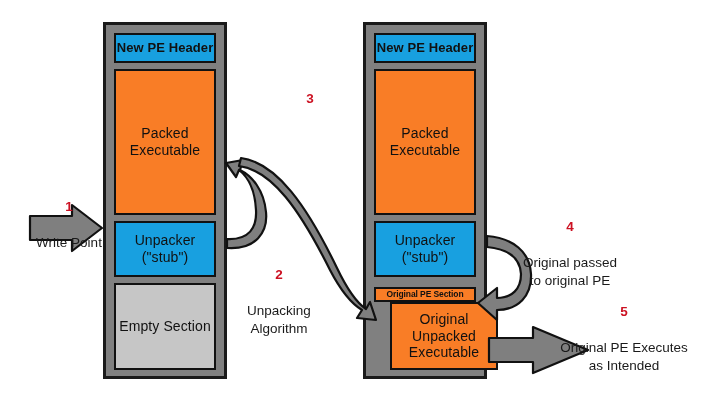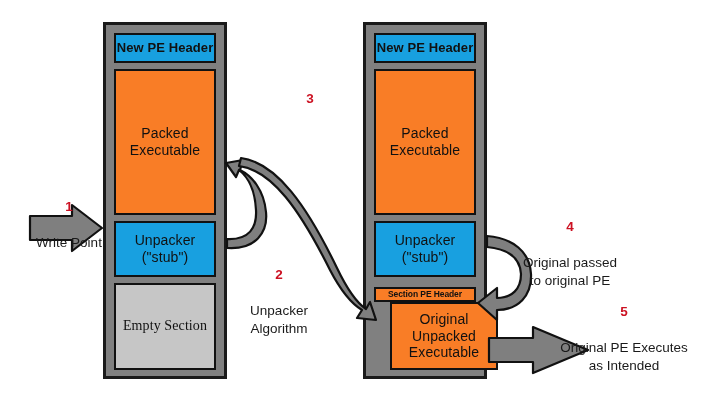--- a/index.html
+++ b/index.html
@@ -31,21 +31,21 @@
     display: flex;
     flex-direction: column;
     align-items: center;
     justify-content: center;
     text-align: center;
     color: #111111;
     line-height: 1.18;
   }
   .blk-blue   { background: #18a0e0; }
   .blk-orange { background: #f97d26; }
-  .blk-gray   { background: #c6c6c6; font-family: Liberation Serif, serif; }
+  .blk-gray   { background: #c6c6c6; }
 
   .blk-label {
     font-size: 14px;
     letter-spacing: .1px;
   }
   .blk-label.small {
     font-size: 8.5px;
     font-weight: bold;
     letter-spacing: -.1px;
   }
@@ -124,21 +124,21 @@
       <span class="blk-label">Packed
 Executable</span>
     </div>
 
     <div class="pe-block blk-blue" style="left:8px; top:196px; width:102px; height:56px;">
       <span class="blk-label">Unpacker
 ("stub")</span>
     </div>
 
     <div class="pe-block blk-orange" style="left:8px; top:262px; width:102px; height:15px;">
-      <span class="blk-label small">Section PE Header</span>
+      <span class="blk-label small">Original PE Section</span>
     </div>
 
     <div class="pe-block blk-orange" style="left:24px; top:277px; width:108px; height:68px;">
       <span class="blk-label">Original
 Unpacked
 Executable</span>
     </div>
   </div>
 
   <svg id="arrows" viewBox="0 0 712 403">
@@ -181,21 +181,21 @@
     <polygon class="arrow-shape" points="489,338 533,338 533,327 588,350 533,373 533,362 489,362"></polygon>
   </svg>
 
   <div class="annot" style="left:14px; top:180px; width:110px;">
     <span class="step-num">1</span>
     <span>Write Point</span>
   </div>
 
   <div class="annot" style="left:227px; top:248px; width:104px;">
     <span class="step-num">2</span>
-    <span>Unpacker
+    <span>Unpacking
 Algorithm</span>
   </div>
 
   <div class="annot" style="left:255px; top:72px; width:110px;">
     <span class="step-num">3</span>
   </div>
 
   <div class="annot" style="left:494px; top:200px; width:152px;">
     <span class="step-num">4</span>
     <span>Original passed

